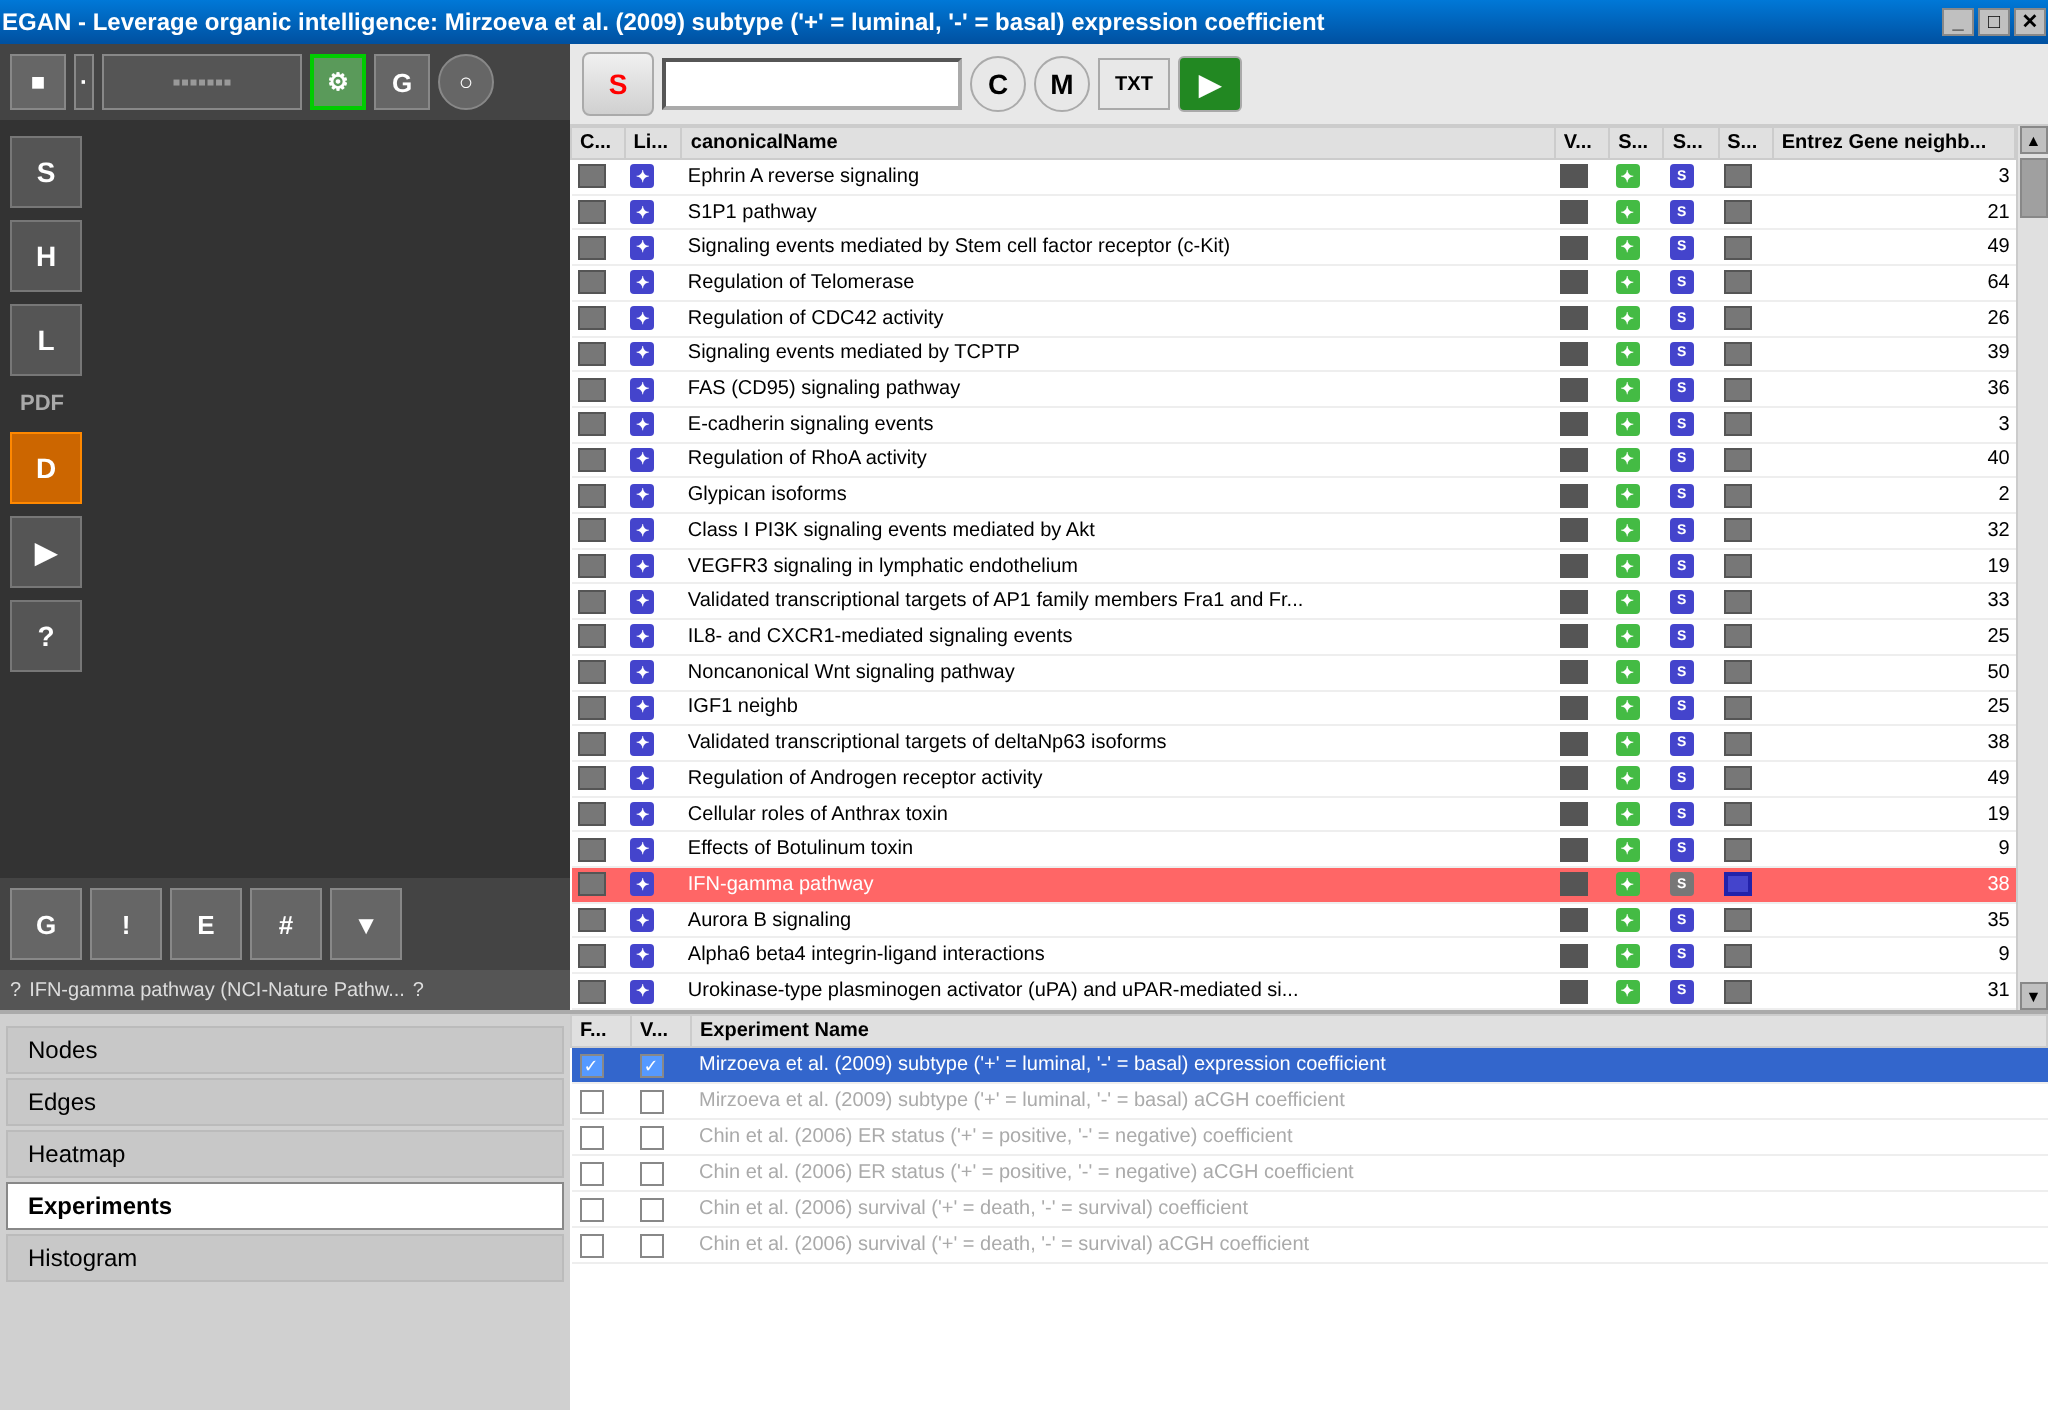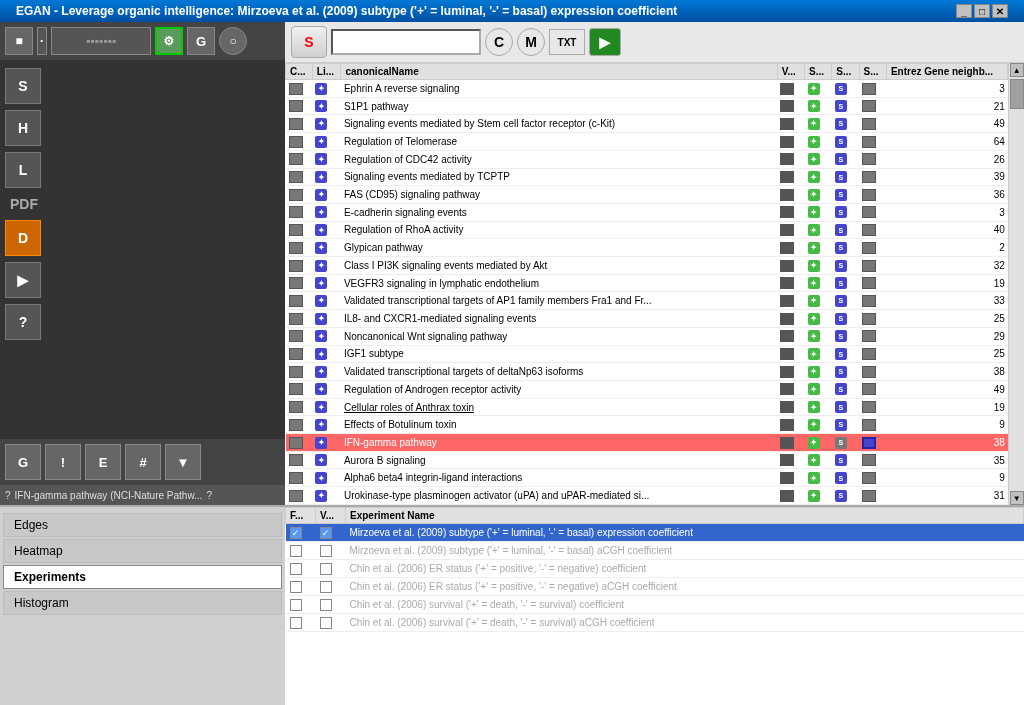--- a/index.html
+++ b/index.html
@@ -4,21 +4,21 @@
   <style>
     * { margin: 0; padding: 0; box-sizing: border-box; }
     body { font-family: Arial, sans-serif; font-size: 11px; background: #c0c0c0; width: 1024px; height: 705px; overflow: hidden; }
 
     
     #titlebar {
       background: linear-gradient(to bottom, #0078d7, #0050a0);
       color: white;
       font-size: 12px;
       font-weight: bold;
-      padding: 3px 16px;
+      padding: 3px 1px;
       height: 22px;
       display: flex;
       align-items: center;
       justify-content: space-between;
     }
     #titlebar-controls { display: flex; gap: 2px; }
     #titlebar-controls span {
       width: 16px; height: 14px;
       background: #c0c0c0;
       border: 1px solid #888;
@@ -82,21 +82,21 @@
       color: white;
       font-weight: bold;
       font-size: 14px;
       display: flex; align-items: center; justify-content: center;
       cursor: pointer;
     }
     .side-btn.orange { background: #cc6600; border: 1px solid #ff8800; }
 
     
     .pdf-label {
-      color: #aaa; font-size: 14px; font-weight: bold; padding: 2px 5px;
+      color: #aaa; font-size: 11px; font-weight: bold; padding: 2px 5px;
     }
 
     
     #bottom-row-buttons {
       display: flex;
       gap: 4px;
       padding: 5px;
       background: #444;
     }
     .bottom-btn {
@@ -507,21 +507,21 @@
                 <td style="max-width: 400px; overflow: hidden; text-overflow: ellipsis;">Regulation of RhoA activity</td>
                 <td><span class="cell-square" style="background: rgb(85, 85, 85);"></span></td>
                 <td><span class="cell-icon-green">✦</span></td>
                 <td><span class="cell-icon-s">S</span></td>
                 <td><span class="cell-square" style="background: rgb(119, 119, 119);"></span></td>
                 <td class="num-cell">40</td>
               </tr>
               <tr>
                 <td><span class="cell-square"></span></td>
                 <td><span class="cell-icon-blue">✦</span></td>
-                <td style="max-width: 400px; overflow: hidden; text-overflow: ellipsis;">Glypican pathway</td>
+                <td style="max-width: 400px; overflow: hidden; text-overflow: ellipsis;">Glypican isoforms</td>
                 <td><span class="cell-square" style="background: rgb(85, 85, 85);"></span></td>
                 <td><span class="cell-icon-green">✦</span></td>
                 <td><span class="cell-icon-s">S</span></td>
                 <td><span class="cell-square" style="background: rgb(119, 119, 119);"></span></td>
                 <td class="num-cell">2</td>
               </tr>
               <tr>
                 <td><span class="cell-square"></span></td>
                 <td><span class="cell-icon-blue">✦</span></td>
                 <td style="max-width: 400px; overflow: hidden; text-overflow: ellipsis;">Class I PI3K signaling events mediated by Akt</td>
@@ -562,26 +562,26 @@
                 <td class="num-cell">25</td>
               </tr>
               <tr>
                 <td><span class="cell-square"></span></td>
                 <td><span class="cell-icon-blue">✦</span></td>
                 <td style="max-width: 400px; overflow: hidden; text-overflow: ellipsis;">Noncanonical Wnt signaling pathway</td>
                 <td><span class="cell-square" style="background: rgb(85, 85, 85);"></span></td>
                 <td><span class="cell-icon-green">✦</span></td>
                 <td><span class="cell-icon-s">S</span></td>
                 <td><span class="cell-square" style="background: rgb(119, 119, 119);"></span></td>
-                <td class="num-cell">29</td>
-              </tr>
-              <tr>
-                <td><span class="cell-square"></span></td>
-                <td><span class="cell-icon-blue">✦</span></td>
-                <td style="max-width: 400px; overflow: hidden; text-overflow: ellipsis;">IGF1 subtype</td>
+                <td class="num-cell">50</td>
+              </tr>
+              <tr>
+                <td><span class="cell-square"></span></td>
+                <td><span class="cell-icon-blue">✦</span></td>
+                <td style="max-width: 400px; overflow: hidden; text-overflow: ellipsis;">IGF1 neighb</td>
                 <td><span class="cell-square" style="background: rgb(85, 85, 85);"></span></td>
                 <td><span class="cell-icon-green">✦</span></td>
                 <td><span class="cell-icon-s">S</span></td>
                 <td><span class="cell-square" style="background: rgb(119, 119, 119);"></span></td>
                 <td class="num-cell">25</td>
               </tr>
               <tr>
                 <td><span class="cell-square"></span></td>
                 <td><span class="cell-icon-blue">✦</span></td>
                 <td style="max-width: 400px; overflow: hidden; text-overflow: ellipsis;">Validated transcriptional targets of deltaNp63 isoforms</td>
@@ -597,21 +597,21 @@
                 <td style="max-width: 400px; overflow: hidden; text-overflow: ellipsis;">Regulation of Androgen receptor activity</td>
                 <td><span class="cell-square" style="background: rgb(85, 85, 85);"></span></td>
                 <td><span class="cell-icon-green">✦</span></td>
                 <td><span class="cell-icon-s">S</span></td>
                 <td><span class="cell-square" style="background: rgb(119, 119, 119);"></span></td>
                 <td class="num-cell">49</td>
               </tr>
               <tr>
                 <td><span class="cell-square"></span></td>
                 <td><span class="cell-icon-blue">✦</span></td>
-                <td style="max-width: 400px; overflow: hidden; text-overflow: ellipsis; text-decoration: underline;">Cellular roles of Anthrax toxin</td>
+                <td style="max-width: 400px; overflow: hidden; text-overflow: ellipsis;">Cellular roles of Anthrax toxin</td>
                 <td><span class="cell-square" style="background: rgb(85, 85, 85);"></span></td>
                 <td><span class="cell-icon-green">✦</span></td>
                 <td><span class="cell-icon-s">S</span></td>
                 <td><span class="cell-square" style="background: rgb(119, 119, 119);"></span></td>
                 <td class="num-cell">19</td>
               </tr>
               <tr>
                 <td><span class="cell-square"></span></td>
                 <td><span class="cell-icon-blue">✦</span></td>
                 <td style="max-width: 400px; overflow: hidden; text-overflow: ellipsis;">Effects of Botulinum toxin</td>
@@ -668,20 +668,21 @@
           <div class="scroll-thumb"></div>
           <div class="scroll-arrow" style="margin-top:auto;">▼</div>
         </div>
       </div>
     </div>
   </div>
 
   <div id="bottom-area">
 
     <div id="bottom-left-nav">
+      <div class="nav-tab">Nodes</div>
       <div class="nav-tab">Edges</div>
       <div class="nav-tab">Heatmap</div>
       <div class="nav-tab active">Experiments</div>
       <div class="nav-tab">Histogram</div>
     </div>
 
     <div id="bottom-right" style="display:flex; flex-direction:column;">
       <table id="bottom-table">
         <thead>
           <tr>

